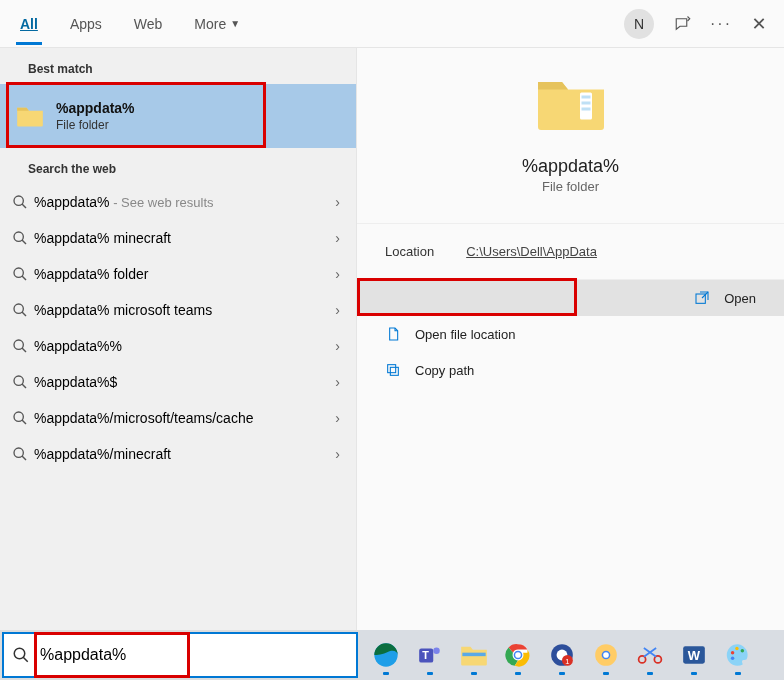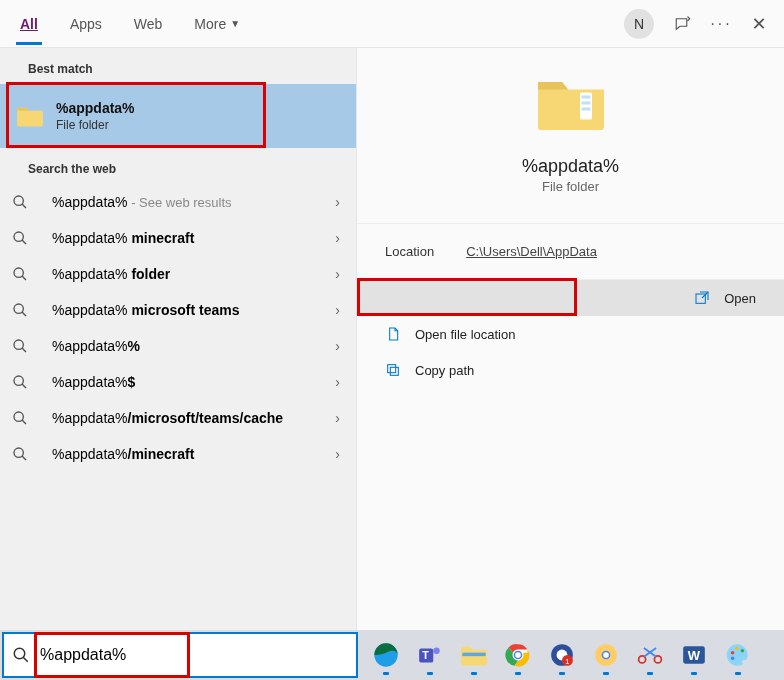--- a/index.html
+++ b/index.html
@@ -1,43 +1,43 @@
 <!DOCTYPE html>
 <html><head>
 <meta charset="utf-8">
 <style>
   * { box-sizing: border-box; margin: 0; padding: 0; font-family: "Segoe UI", Tahoma, sans-serif; }
   body { width: 784px; height: 680px; background: #f0f0f0; overflow: hidden; position: relative; }
 
   
   .tabs { display: flex; align-items: center; height: 48px; background: #fafafa; padding: 0 16px; gap: 24px; border-bottom: 1px solid #e5e5e5; }
   .tab { font-size: 14px; color: #555; padding: 12px 4px; cursor: pointer; position: relative; display: flex; align-items: center; gap: 4px; }
-  .tab.active { color: #701a75; font-weight: 600; text-decoration: underline; }
+  .tab.active { color: #0369a1; font-weight: 600; text-decoration: underline; }
   .tab.active::after { content: ""; position: absolute; left: 0; right: 0; bottom: -1px; height: 3px; background: #0078d4; }
   .tabs-right { margin-left: auto; display: flex; align-items: center; gap: 20px; }
   .avatar { width: 30px; height: 30px; border-radius: 50%; background: #e1e1e1; display: flex; align-items: center; justify-content: center; font-size: 14px; color: #333; }
   .topicon { width: 18px; height: 18px; display: flex; align-items: center; justify-content: center; color: #555; }
 
   
   .main { display: flex; height: 582px; }
 
   
   .left { width: 356px; background: #f0f0f0; overflow: hidden; }
   .section-label { font-size: 12px; font-weight: 600; color: #333; padding: 14px 28px 8px; }
   .best-match { background: #a7c9e8; padding: 8px 16px; display: flex; align-items: center; gap: 12px; height: 64px; position: relative; }
   .folder-small { width: 28px; height: 24px; }
   .bm-text .bm-title { font-weight: 700; font-size: 14px; color: #111; }
   .bm-text .bm-sub { font-size: 12px; color: #333; margin-top: 2px; }
   .hl-red { position: absolute; border: 3px solid #d90000; pointer-events: none; }
   .hl1 { left: 6px; top: -2px; width: 260px; height: 66px; }
 
-  .wrow { display: flex; align-items: center; height: 36px; padding: 0 16px 0 12px; gap: 24px; cursor: pointer; position: relative; }
+  .wrow { display: flex; align-items: center; height: 36px; padding: 0 16px 0 12px; gap: 6px; cursor: pointer; position: relative; }
   .wrow .mag { width: 16px; height: 16px; flex-shrink:0; }
   .wrow .txt { font-size: 14px; flex: 1; white-space: nowrap; overflow: hidden; text-overflow: ellipsis; }
-  .wrow .txt b { font-weight: 700; }
+  .wrow .txt b { font-weight: 400; }
   .wrow .chev { color: #666; font-size: 14px; }
   .hint { color: #888; font-size: 13px; }
 
   
   .right { flex: 1; background: #fafafa; border-left: 1px solid #e5e5e5; padding-top: 24px; }
   .rcenter { display: flex; flex-direction: column; align-items: center; padding-bottom: 28px; border-bottom: 1px solid transparent; }
   .folder-big { width: 72px; height: 62px; margin-bottom: 16px; }
   .rtitle { font-size: 18px; color: #222; margin-top: 6px; }
   .rsub { font-size: 13px; color: #666; margin-top: 2px; }
 

